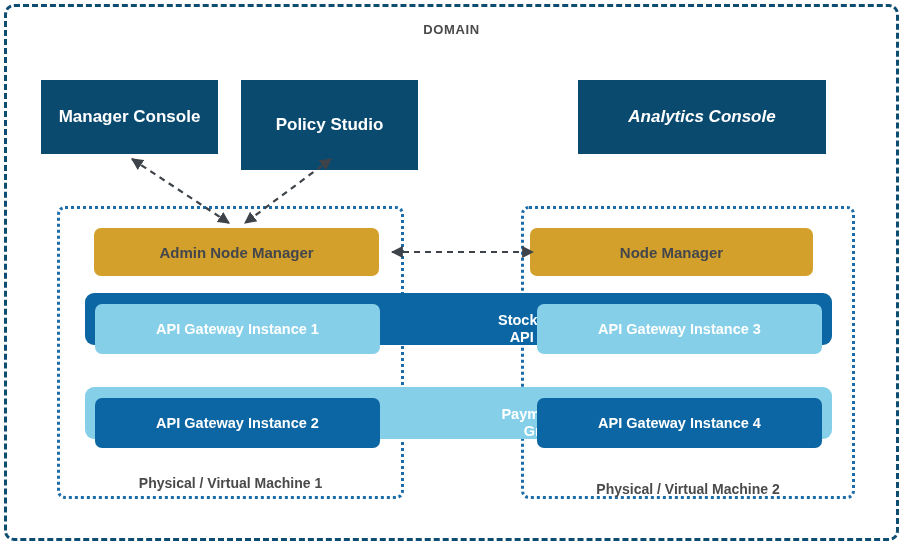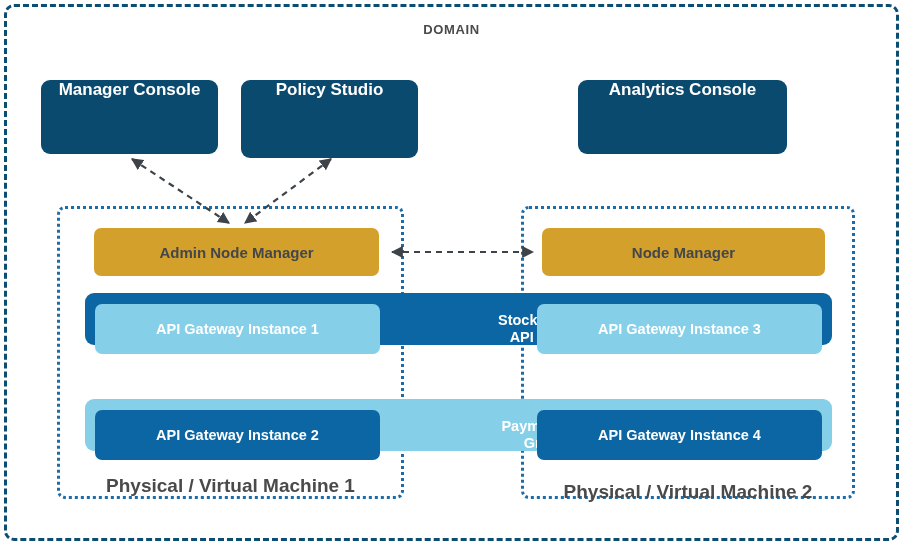--- a/index.html
+++ b/index.html
@@ -36,47 +36,48 @@
     text-align: center;
     font-size: 13px;
     font-weight: bold;
     letter-spacing: 0.6px;
     color: #4a4a4a;
   }
   
   .console-box {
     position: absolute;
     background: #0a4a6e;
-    border-radius: 9px;
+    border-radius: 0;
     color: #ffffff;
     font-size: 17px;
     font-weight: bold;
     display: flex;
+    align-items: center;
     justify-content: center;
     text-align: center;
     box-sizing: border-box;
   }
   #console-manager  { left: 41px;  top: 80px; width: 177px; height: 74px; }
-  #console-policy   { left: 241px; top: 80px; width: 177px; height: 78px; }
-  #console-analytics{ left: 578px; top: 80px; width: 209px; height: 74px; }
+  #console-policy   { left: 241px; top: 80px; width: 177px; height: 90px; }
+  #console-analytics{ left: 578px; top: 80px; width: 248px; height: 74px; font-style: italic; }
 
   
   .vm-box {
     position: absolute;
     box-sizing: border-box;
     border: 3px dotted #1b6ca8;
     border-radius: 8px;
     background: transparent;
   }
   #vm-box-1 { left: 57px;  top: 206px; width: 347px; height: 293px; }
   #vm-box-2 { left: 521px; top: 206px; width: 334px; height: 293px; }
 
   .vm-label {
     position: absolute;
-    font-size: 19px;
+    font-size: 14px;
     font-weight: bold;
     color: #4a4a4a;
     text-align: center;
     white-space: nowrap;
   }
   #vm-label-1 { left: 57px;  top: 475px; width: 347px; }
   #vm-label-2 { left: 521px; top: 475px; width: 334px; margin-top: 6px; }
 
   
   .node-manager-box {
@@ -86,33 +87,33 @@
     color: #43474c;
     font-size: 15px;
     font-weight: bold;
     display: flex;
     align-items: center;
     justify-content: center;
     text-align: center;
     box-sizing: border-box;
   }
   #admin-node-manager { left: 94px;  top: 228px; width: 285px; height: 48px; }
-  #node-manager       { left: 542px; top: 228px; width: 283px; height: 48px; }
+  #node-manager       { left: 530px; top: 228px; width: 283px; height: 48px; }
 
   
   .api-group-band {
     position: absolute;
     left: 85px;
     width: 747px;
     height: 52px;
     border-radius: 9px;
     box-sizing: border-box;
   }
   #band-stock   { top: 293px; background: #0b66a3; }
-  #band-payment { top: 399px; background: #85cfe8; }
+  #band-payment { top: 387px; background: #85cfe8; }
 
   .band-label {
     position: absolute;
     top: 0;
     height: 72px;
     display: flex;
     align-items: center;
     justify-content: center;
     text-align: center;
     font-size: 14.5px;

